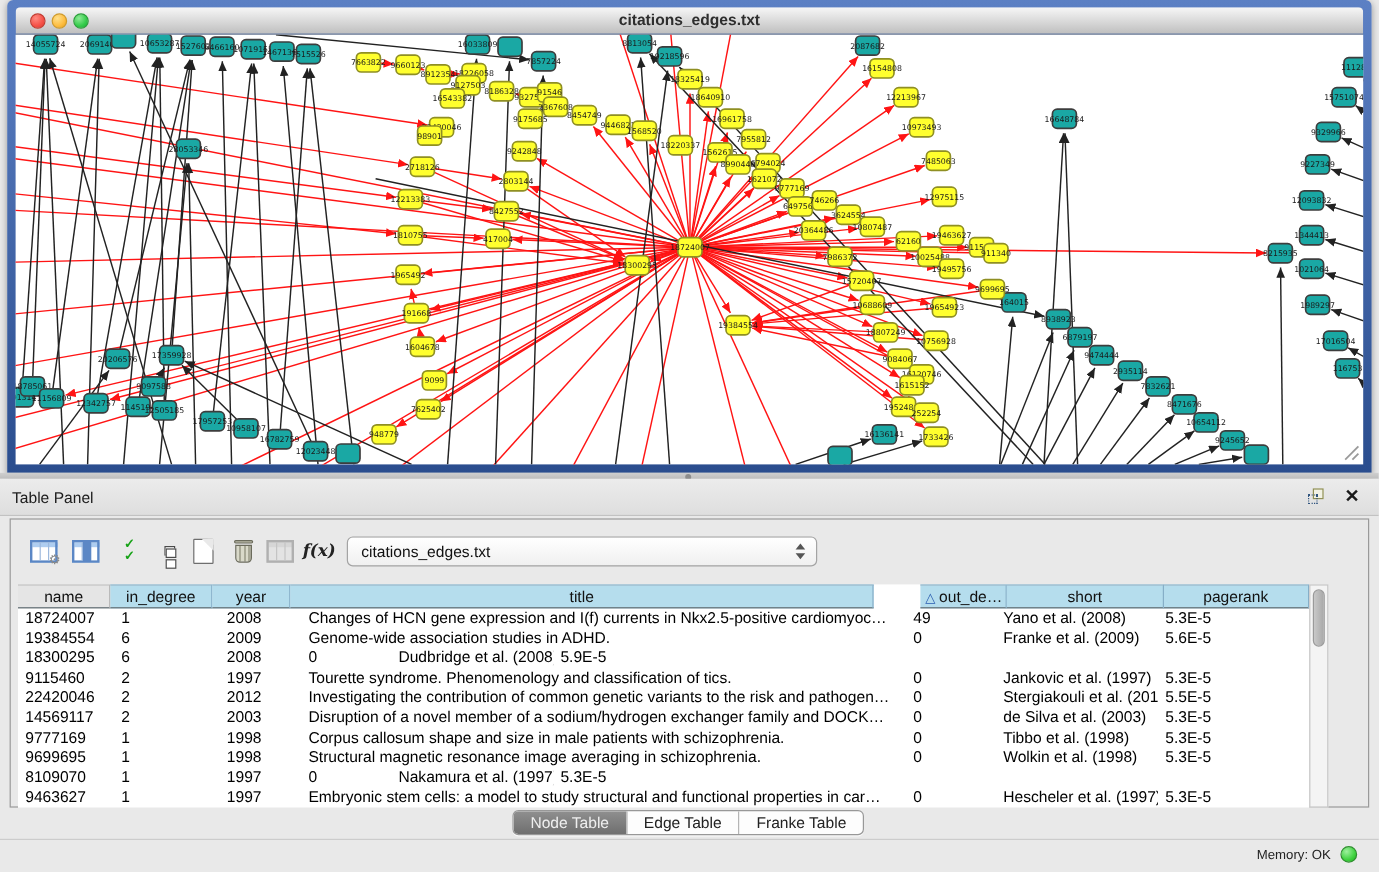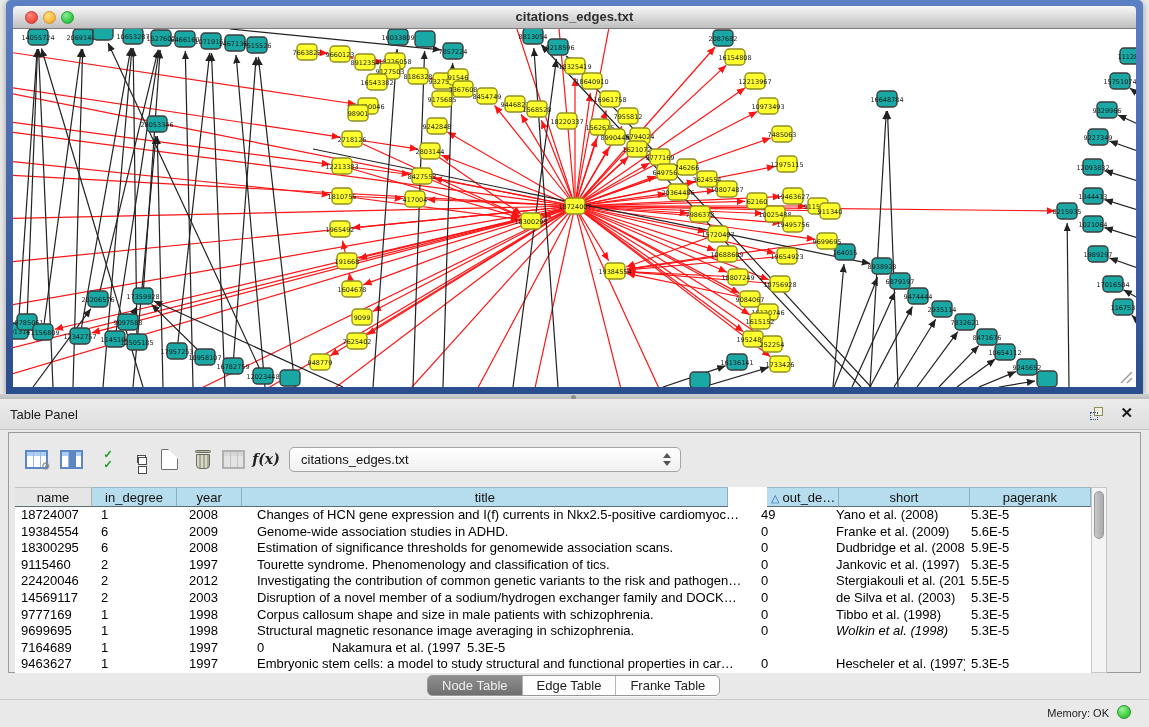--- a/index.html
+++ b/index.html
@@ -633,21 +633,20 @@
           <div class="td" style="width: 68px;">2009</div>
           <div class="td" style="width: 504px;">Genome-wide association studies in ADHD.</div>
           <div class="td" style="width: 75px;">0</div>
           <div class="td" style="width: 135px;">Franke et al. (2009)</div>
           <div class="td" style="width: 126px;">5.6E-5</div>
         </div>
         <div class="tr">
           <div class="td" style="width: 80px;">18300295</div>
           <div class="td" style="width: 88px;">6</div>
           <div class="td" style="width: 68px;">2008</div>
-          <div class="td" style="width: 504px;">Estimation of significance thresholds for genomewide association scans.</div>
           <div class="td" style="width: 75px;">0</div>
           <div class="td" style="width: 135px;">Dudbridge et al. (2008)</div>
           <div class="td" style="width: 126px;">5.9E-5</div>
         </div>
         <div class="tr">
           <div class="td" style="width: 80px;">9115460</div>
           <div class="td" style="width: 88px;">2</div>
           <div class="td" style="width: 68px;">1997</div>
           <div class="td" style="width: 504px;">Tourette syndrome. Phenomenology and classification of tics.</div>
           <div class="td" style="width: 75px;">0</div>
@@ -680,25 +679,25 @@
           <div class="td" style="width: 75px;">0</div>
           <div class="td" style="width: 135px;">Tibbo et al. (1998)</div>
           <div class="td" style="width: 126px;">5.3E-5</div>
         </div>
         <div class="tr">
           <div class="td" style="width: 80px;">9699695</div>
           <div class="td" style="width: 88px;">1</div>
           <div class="td" style="width: 68px;">1998</div>
           <div class="td" style="width: 504px;">Structural magnetic resonance image averaging in schizophrenia.</div>
           <div class="td" style="width: 75px;">0</div>
-          <div class="td" style="width: 135px; font-style: italic;">Wolkin et al. (1998)</div>
+          <div class="td" style="width: 135px;">Wolkin et al. (1998)</div>
           <div class="td" style="width: 126px;">5.3E-5</div>
         </div>
         <div class="tr">
-          <div class="td" style="width: 80px;">7164689</div>
+          <div class="td" style="width: 80px;">8109070</div>
           <div class="td" style="width: 88px;">1</div>
           <div class="td" style="width: 68px;">1997</div>
           <div class="td" style="width: 75px;">0</div>
           <div class="td" style="width: 135px;">Nakamura et al. (1997)</div>
           <div class="td" style="width: 126px;">5.3E-5</div>
         </div>
         <div class="tr">
           <div class="td" style="width: 80px;">9463627</div>
           <div class="td" style="width: 88px;">1</div>
           <div class="td" style="width: 68px;">1997</div>

